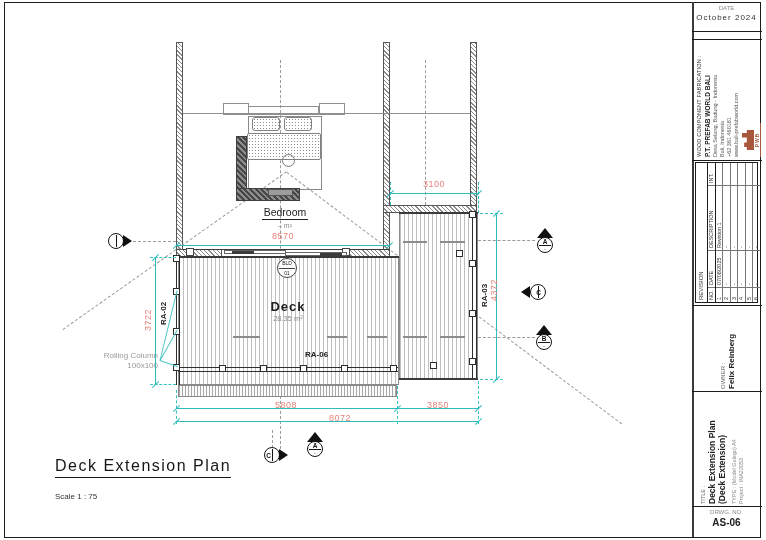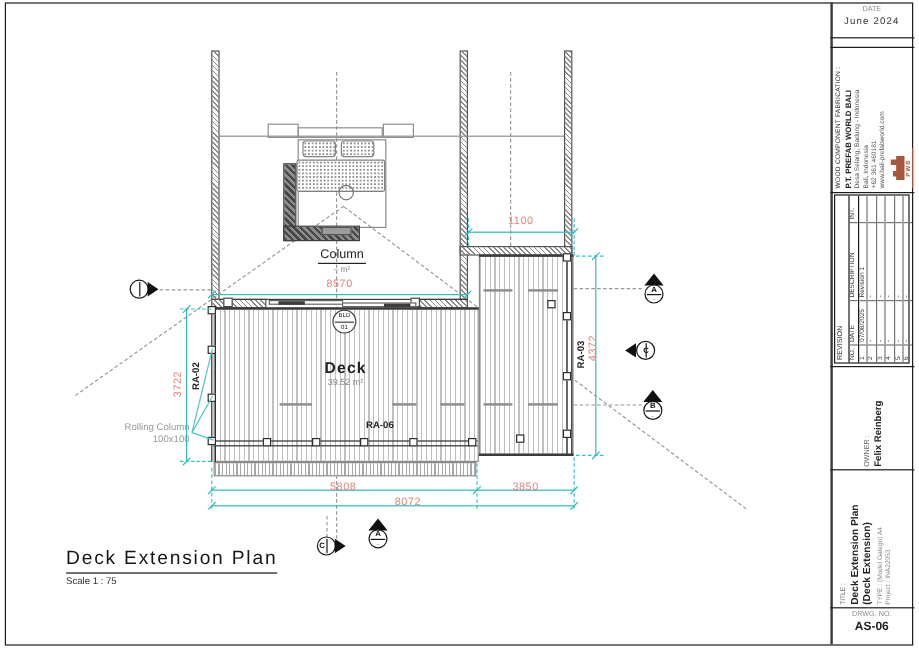--- a/index.html
+++ b/index.html
@@ -84,21 +84,21 @@
     <div class="ab dots" style="left:252px;top:117px;width:28px;height:14px;border-radius:3px;"></div>
     <div class="ab dots" style="left:284px;top:117px;width:28px;height:14px;border-radius:3px;"></div>
     <div class="ab dots" style="left:247px;top:133px;width:74px;height:27px;border-radius:2px;"></div>
     <div class="ab scr" style="left:236px;top:136px;width:11px;height:65px;"></div>
     <div class="ab scr" style="left:236px;top:188px;width:64px;height:13px;"></div>
     <div class="ab" style="left:268px;top:189px;width:25px;height:7px;background:#9c9c9c;border:1px solid #555;box-sizing:border-box;"></div>
     <div class="ab" style="left:282px;top:154px;width:11px;height:11px;border:1px solid #777;border-radius:50%;"></div>
   </div>
 
   <div class="ab" style="left:252px;top:202px;width:66px;text-align:center;">
-    <span style="font-size:10.5px;border-bottom:1px solid #222;padding:0 2px 1px;">Column</span>
+    <span style="font-size:10.5px;border-bottom:1px solid #222;padding:0 2px 1px;">Bedroom</span>
     <div style="font-size:7px;color:#8a8a8a;margin-top:2px;">– m²</div>
   </div>
 
   <div>
     <div class="ab ln" style="left:183px;top:249px;width:207px;height:1px;"></div>
     <div class="ab" style="left:186px;top:248px;width:8px;height:8px;border:1px solid #444;background:#fff;box-sizing:border-box;"></div>
     <div class="ab" style="left:342px;top:248px;width:8px;height:8px;border:1px solid #444;background:#fff;box-sizing:border-box;"></div>
     <div class="ab" style="left:224px;top:250px;width:62px;height:4px;border:1px solid #666;background:#fff;box-sizing:border-box;"></div>
     <div class="ab" style="left:232px;top:251px;width:22px;height:3px;background:#3c3c3c;"></div>
     <div class="ab" style="left:285px;top:252px;width:62px;height:4px;border:1px solid #666;background:#fff;box-sizing:border-box;"></div>
@@ -147,21 +147,21 @@
   </div>
 
   <div class="ab" style="left:277px;top:258px;width:20px;height:20px;border:1px solid #444;border-radius:50%;background:rgba(255,255,255,.85);box-sizing:border-box;">
     <div style="font-size:5px;text-align:center;line-height:9px;">BLD</div>
     <div style="height:1px;background:#444;margin:0 1px;"></div>
     <div style="font-size:5px;text-align:center;line-height:8px;">01</div>
   </div>
 
   <div class="ab" style="left:258px;top:299px;width:60px;text-align:center;">
     <div style="font-size:13px;font-weight:bold;letter-spacing:1px;">Deck</div>
-    <div style="font-size:7.5px;color:#8a8a8a;">39.52 m²</div>
+    <div style="font-size:7.5px;color:#8a8a8a;">28.35 m²</div>
   </div>
   <div class="ab" style="left:305px;top:350px;font-size:8px;font-weight:bold;">RA-06</div>
   <div class="ab vtext" style="left:159px;top:296px;height:34px;font-size:8px;font-weight:bold;">RA-02</div>
   <div class="ab vtext" style="left:480px;top:278px;height:34px;font-size:8px;font-weight:bold;">RA-03</div>
 
   <div class="ab" style="left:66px;top:351px;width:92px;text-align:right;color:#9a9a9a;font-size:8px;line-height:9.5px;">
     <div>Rolling Column</div>
     <div>100x100</div>
   </div>
   <div>
@@ -197,21 +197,21 @@
     <div class="ab tick" style="left:492px;top:213px;"></div>
     <div class="ab tick" style="left:492px;top:379px;"></div>
     <div class="ab tick" style="left:172px;top:408px;"></div>
     <div class="ab tick" style="left:393px;top:408px;"></div>
     <div class="ab tick" style="left:474px;top:408px;"></div>
     <div class="ab tick" style="left:172px;top:421px;"></div>
     <div class="ab tick" style="left:474px;top:421px;"></div>
   </div>
 
   <div class="ab dimtext" style="left:258px;top:231px;width:50px;">8570</div>
-  <div class="ab dimtext" style="left:410px;top:179px;width:48px;">1100</div>
+  <div class="ab dimtext" style="left:410px;top:179px;width:48px;">3100</div>
   <div class="ab dimtext vtext" style="left:143px;top:298px;height:44px;">3722</div>
   <div class="ab dimtext vtext" style="left:489px;top:268px;height:44px;">4372</div>
   <div class="ab dimtext" style="left:262px;top:400px;width:48px;">5808</div>
   <div class="ab dimtext" style="left:414px;top:400px;width:48px;">3850</div>
   <div class="ab dimtext" style="left:303px;top:413px;width:48px;text-align:right;">8072</div>
 
   <div>
     <div class="ab dashh" style="left:128px;top:241px;width:48px;height:0;"></div>
     <div class="ab dashh" style="left:478px;top:240px;width:57px;height:0;"></div>
     <div class="ab dashh" style="left:478px;top:337px;width:57px;height:0;"></div>
@@ -263,35 +263,35 @@
     <div class="triu ab" style="left:0;top:0;"></div>
     <div class="mkc ab" style="left:0;top:9px;">
       <span class="mkletter">A</span>
       <div class="mkmid"></div>
       <span class="mksub" style="margin-top:1.5px;">–</span>
     </div>
   </div>
 
   <div class="ab" style="left:55px;top:457px;">
     <div style="font-size:16px;letter-spacing:1.5px;color:#161616;border-bottom:1.5px solid #161616;padding-bottom:2px;display:inline-block;">Deck Extension Plan</div>
-    <div style="font-size:8px;color:#333;margin-top:2px;">Scale 1 : 75</div>
+    <div style="font-size:8px;color:#333;margin-top:14px;">Scale 1 : 75</div>
   </div>
 
   <div class="ab ln" style="left:692px;top:2px;width:1.5px;height:535px;"></div>
 
   <div class="ab sbdiv" style="top:31px;"></div>
   <div class="ab sbdiv" style="top:39px;"></div>
   <div class="ab sbdiv" style="top:160px;"></div>
   <div class="ab sbdiv" style="top:305px;"></div>
   <div class="ab sbdiv" style="top:391px;"></div>
   <div class="ab sbdiv" style="top:506px;"></div>
 
   <div class="ab" style="left:693px;top:5px;width:67px;text-align:center;">
     <div style="font-size:6px;color:#8a8a8a;">DATE</div>
-    <div style="font-size:8px;letter-spacing:1px;color:#333;margin-top:2px;">June 2024</div>
+    <div style="font-size:8px;letter-spacing:1px;color:#333;margin-top:2px;">October 2024</div>
   </div>
 
   <div class="rotor" style="left:696px;top:157px;width:116px;height:62px;">
     <div class="fab-label">WOOD COMPONENT FABRICATION :</div>
     <div class="fab-co">P.T. PREFAB WORLD BALI</div>
     <div class="fab-line">Desa Selang, Badung - Indonesia</div>
     <div class="fab-line">Bali, Indonesia</div>
     <div class="fab-line">+62 361 460181</div>
     <div class="fab-line">www.bali-prefabworld.com</div>
     <div style="margin-top:2px;width:34px;">

